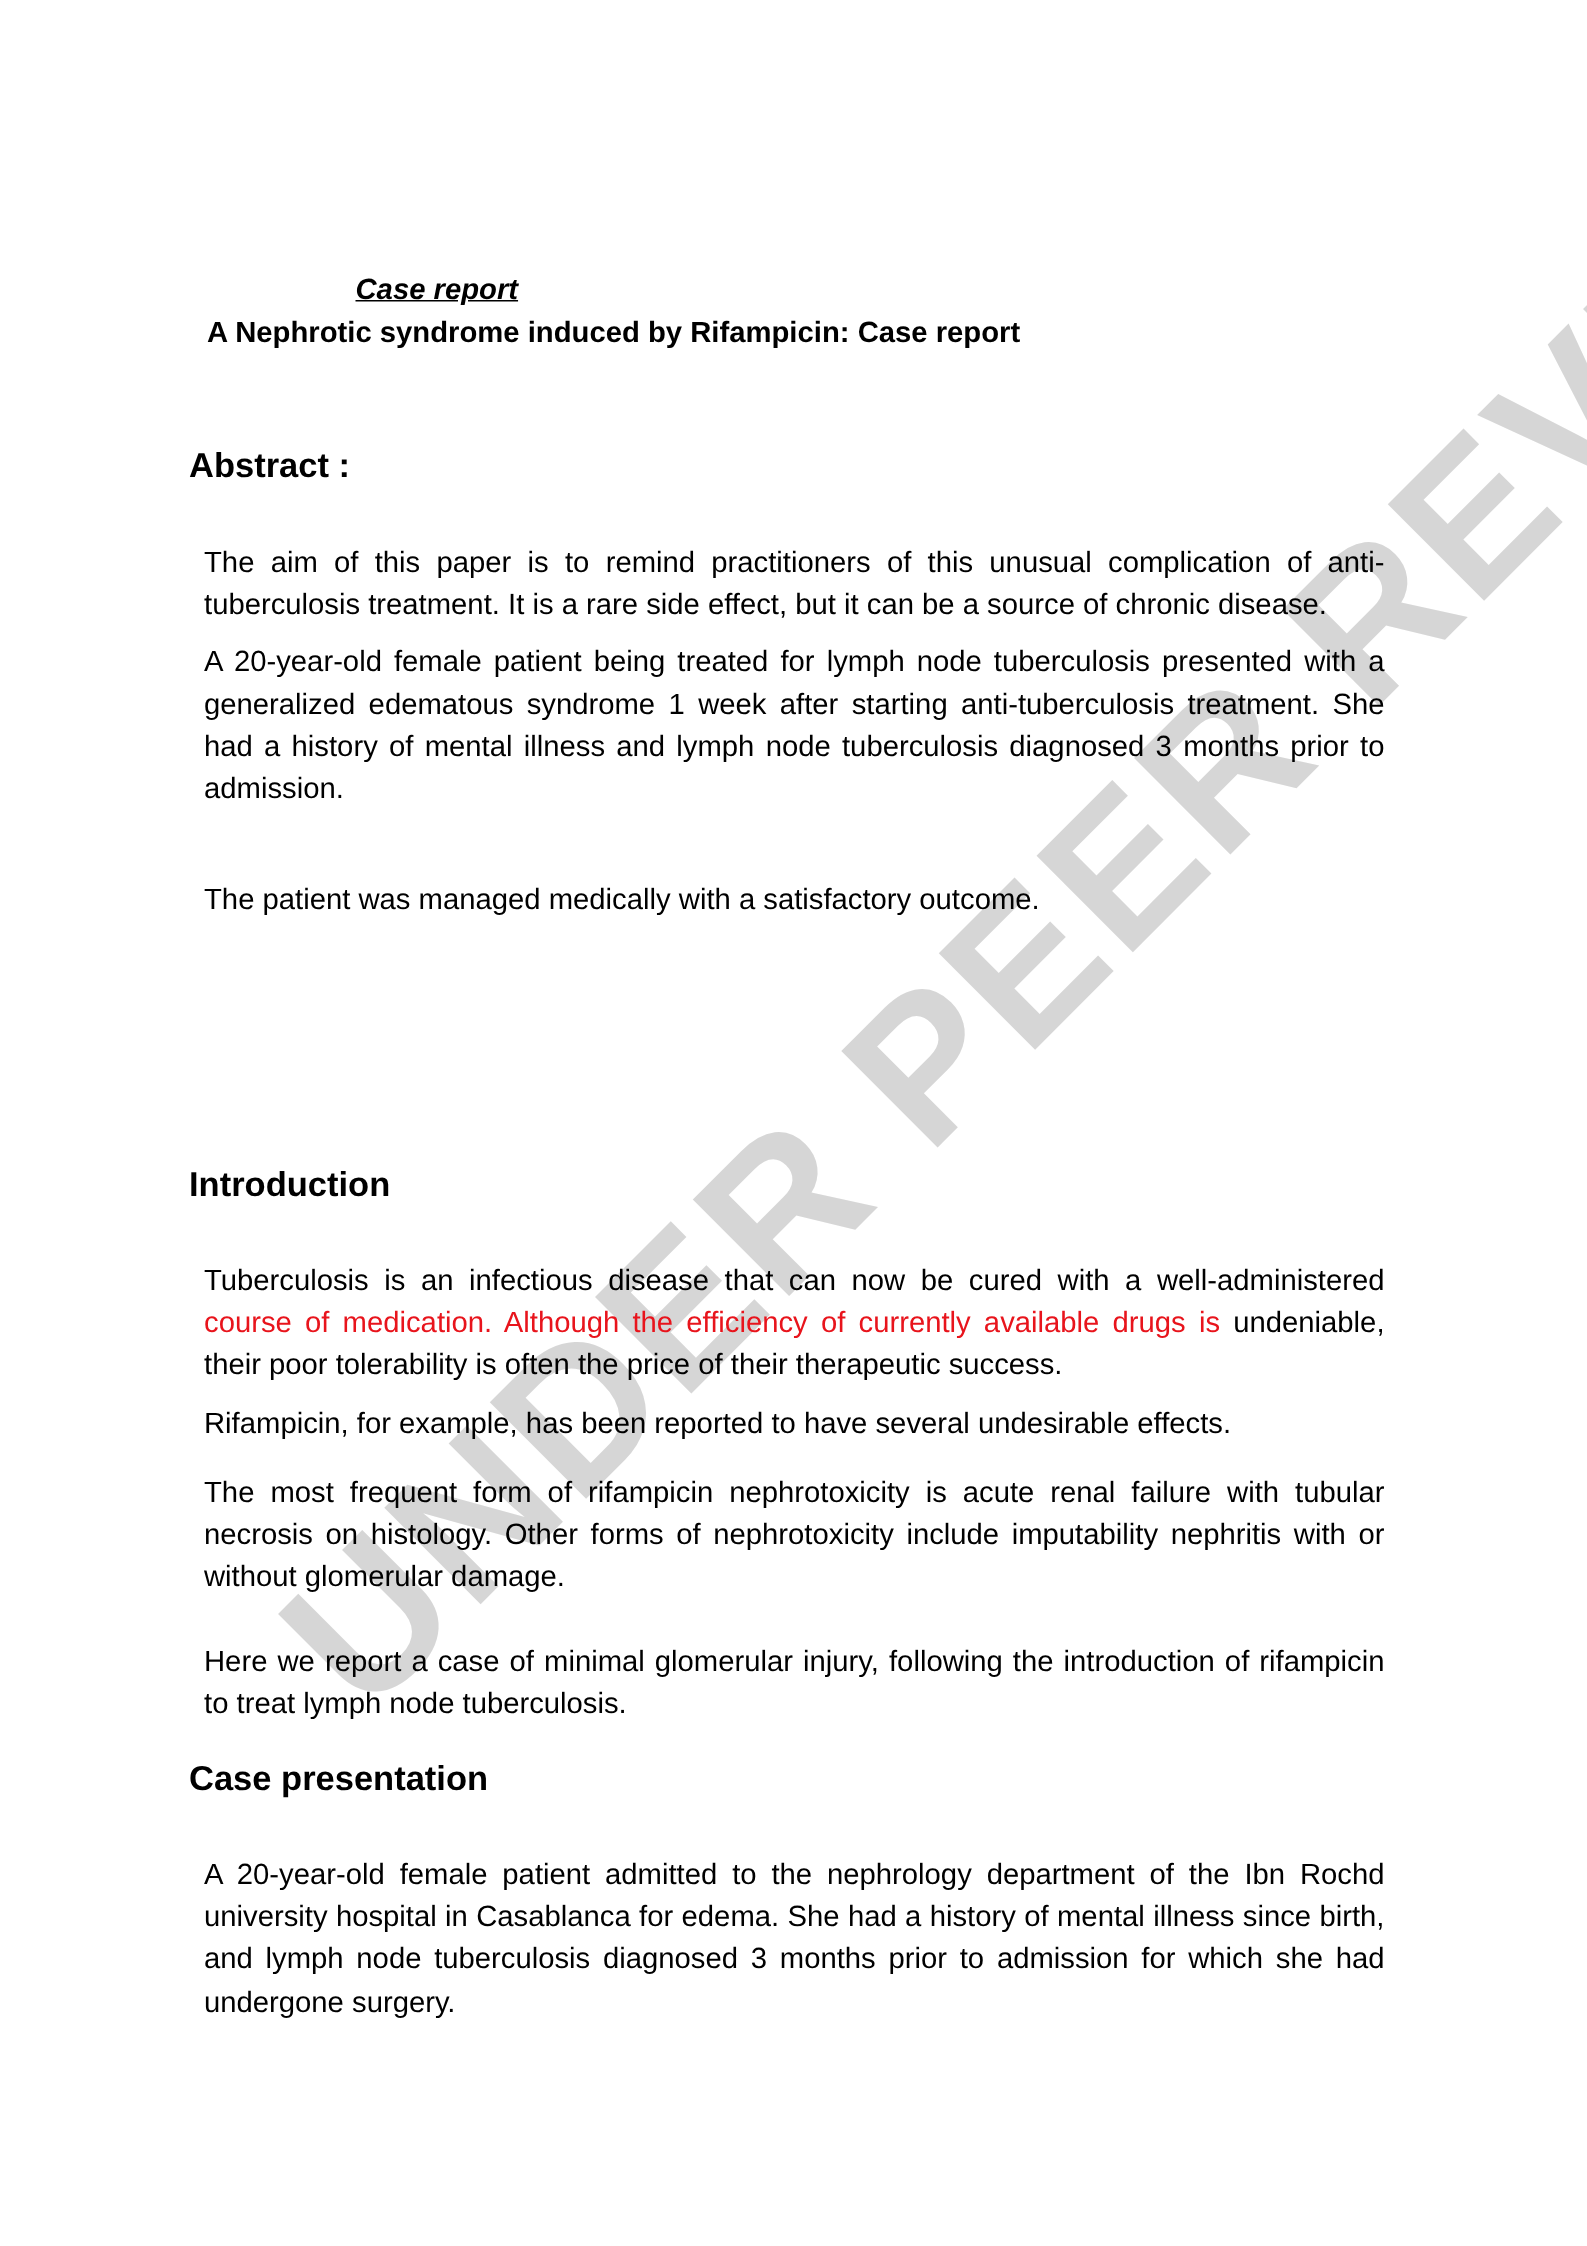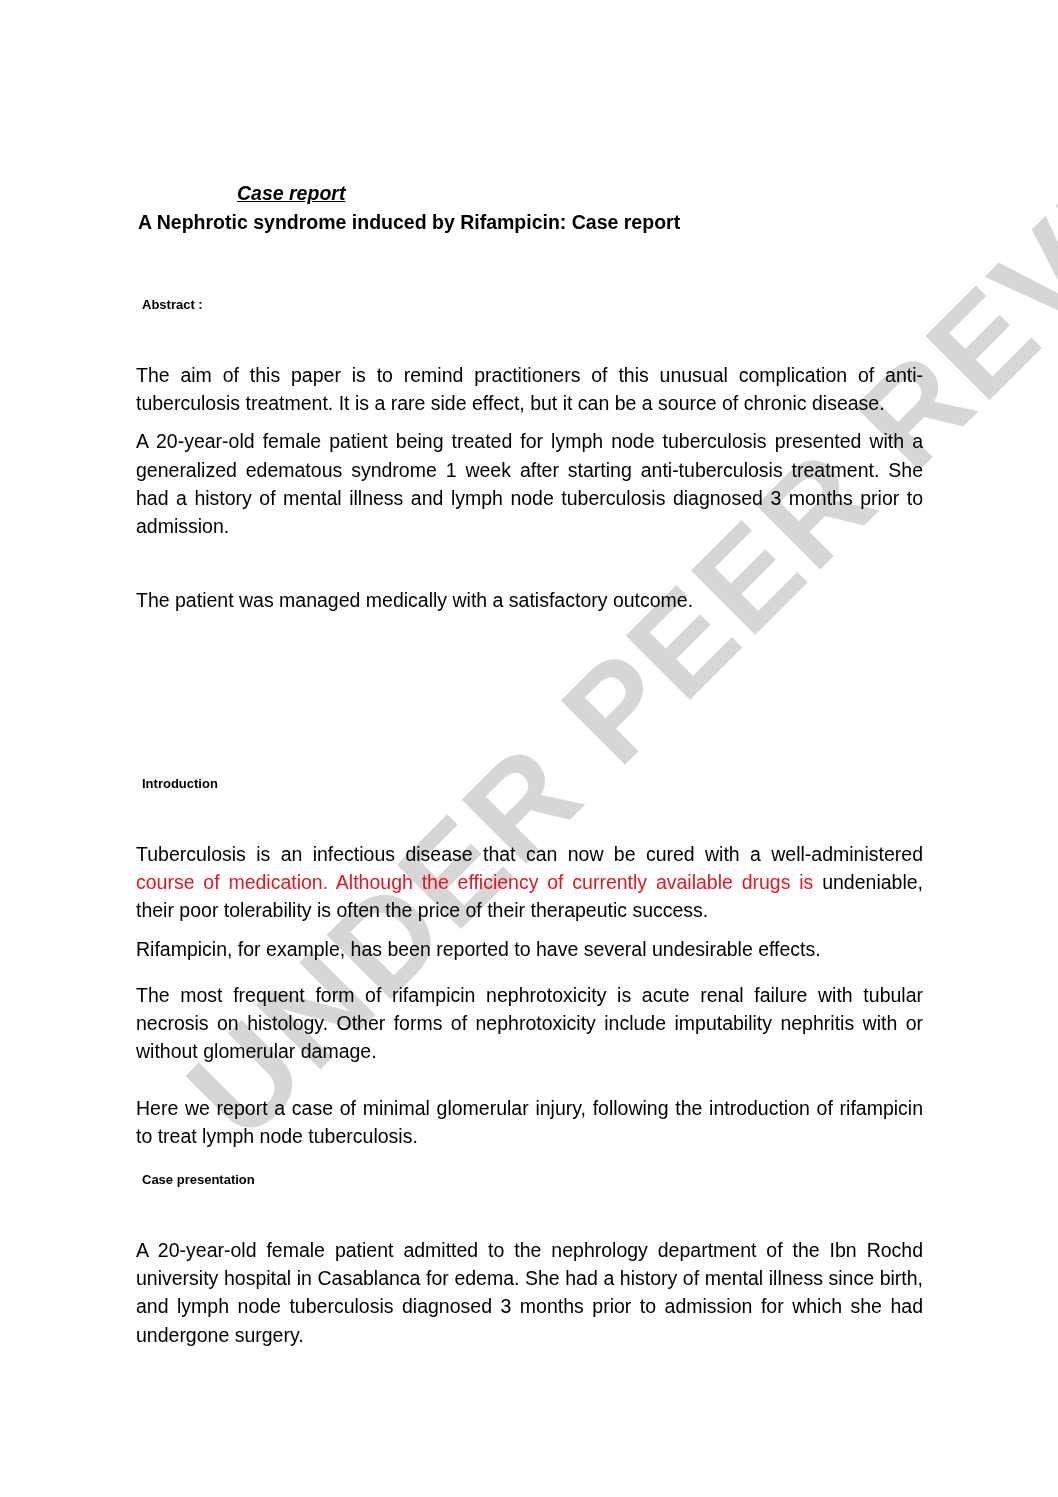--- a/index.html
+++ b/index.html
@@ -8,21 +8,21 @@
   .page { position: absolute; left: 0; top: 0; width: 1058px; height: 1497px; }
   .watermark { position: absolute; left: 80px; top: 720px; width: 900px; text-align: center;
                font-family: "Liberation Sans", sans-serif; font-size: 132px; font-weight: bold;
                color: rgba(180,180,180,0.55); transform: rotate(-45deg); transform-origin: 50% 50%;
                letter-spacing: 4px; white-space: nowrap; pointer-events: none; z-index: 0;
                -webkit-text-stroke: 0; }
   .content { position: absolute; left: 126px; top: 0; width: 807px; z-index: 1; }
   .kicker { position: absolute; left: 91px; top: 182px; font-size: 19.5px; font-weight: bold;
             font-style: italic; text-decoration: underline; white-space: nowrap; margin-left: 20px; }
   .title { position: absolute; left: 12px; top: 211px; font-size: 19.5px; font-weight: bold; white-space: nowrap; }
-  .h { position: absolute; left: 16px; font-size: 13px; font-weight: bold; white-space: nowrap; }
+  .h { position: absolute; left: 0; font-size: 23px; font-weight: bold; white-space: nowrap; }
   .para { position: absolute; left: 0; width: 807px; font-size: 19.5px; line-height: 28.2px;
           text-align: justify; }
   .para p { margin: 10px; }
   .red { color: #e8141c; }
 </style>
 </head>
 <body>
 
 <div class="page">
   <div class="watermark">UNDER PEER REVIEW</div>

